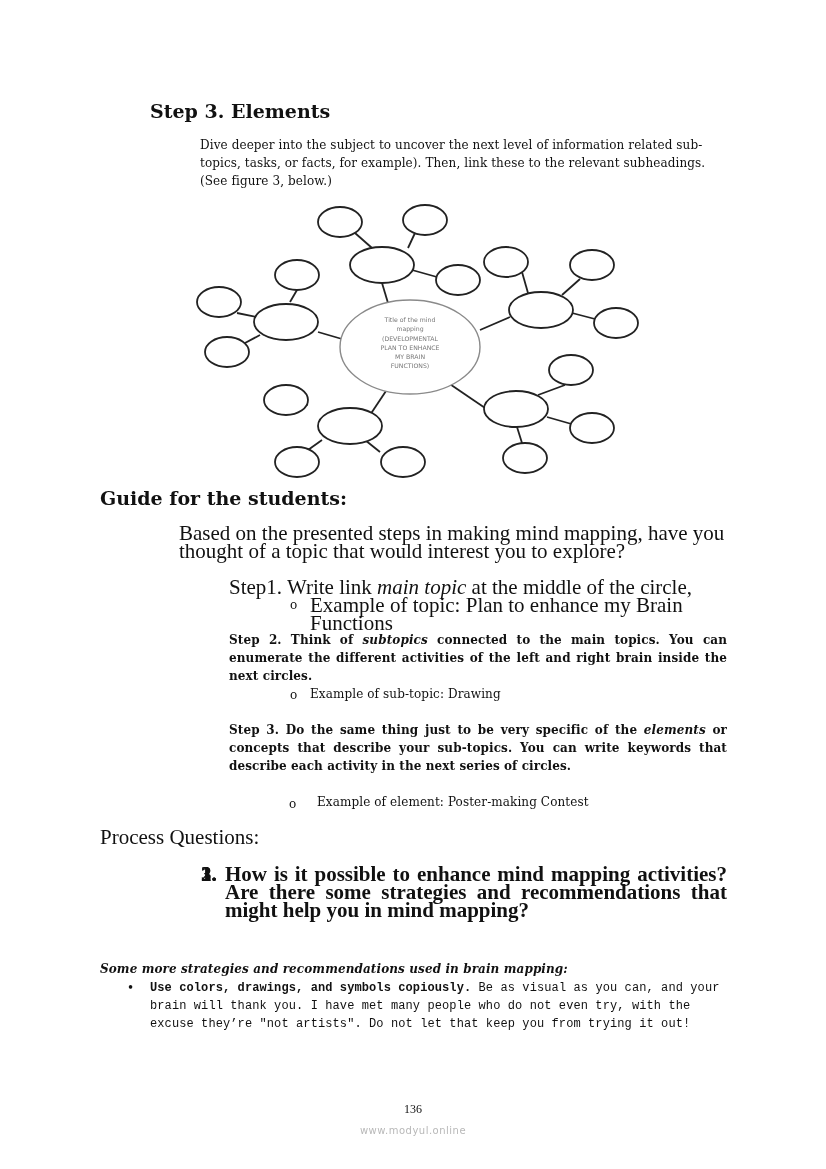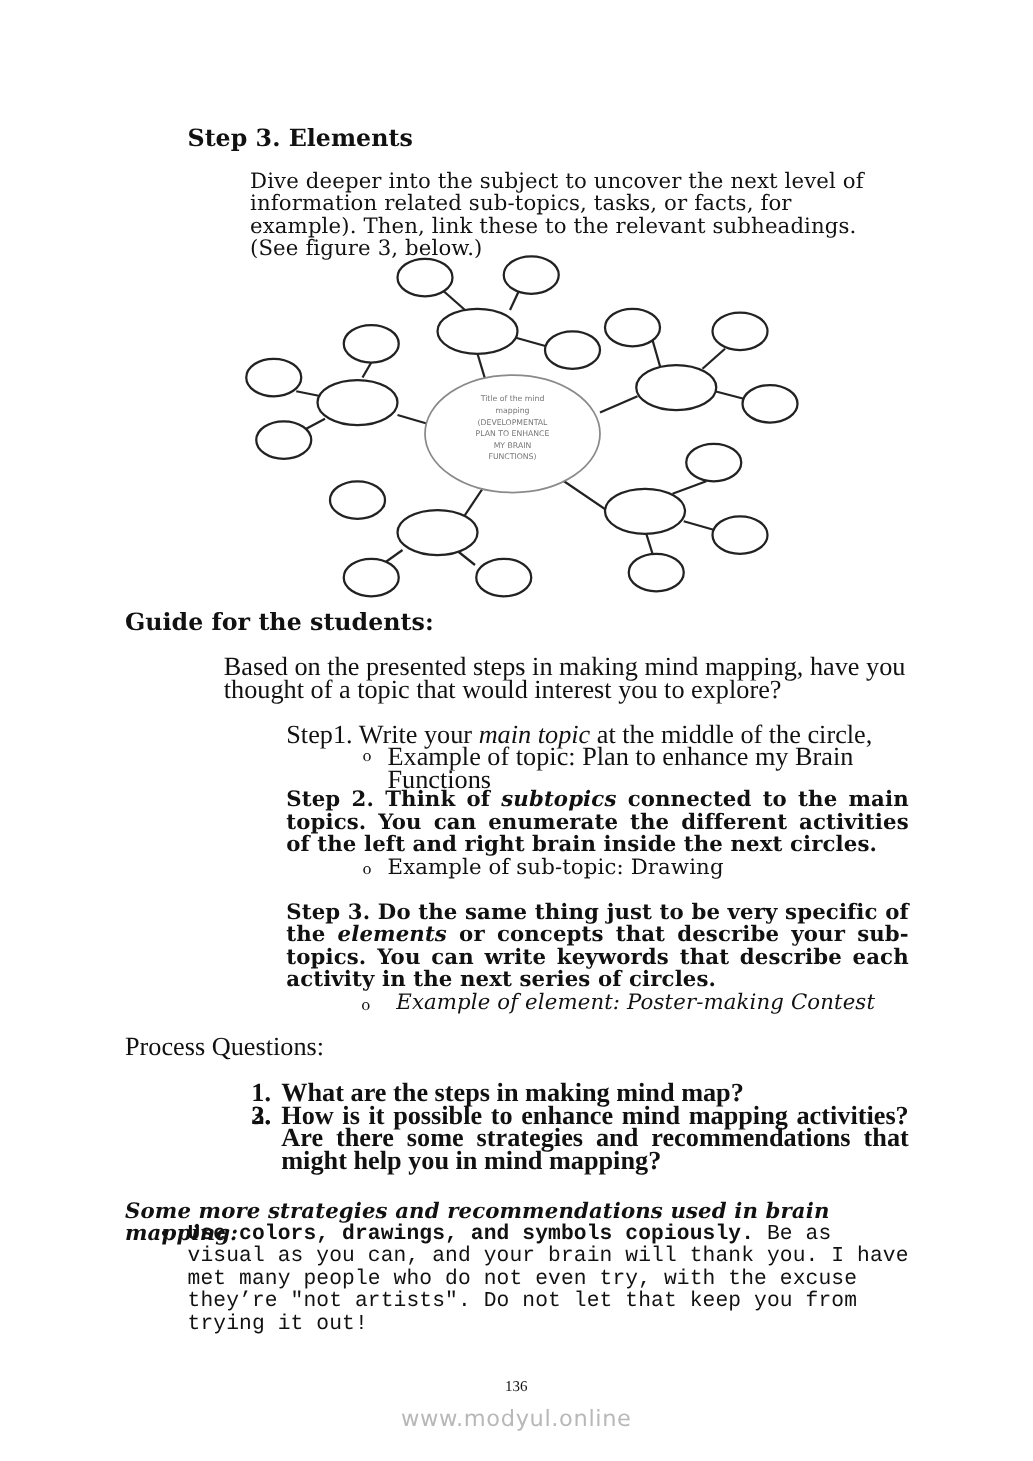--- a/index.html
+++ b/index.html
@@ -1,30 +1,30 @@
 <!DOCTYPE html>
 <html><head>
 <meta charset="utf-8">
 <style>
   html, body { margin:0; padding:0; background:#ffffff; }
   body { width:826px; height:1169px; position:relative; overflow:hidden;
          font-family:"DejaVu Serif","Liberation Serif",serif; color:#111; }
   .abs { position:absolute; }
-  .txt { font-size:17px; line-height:18px; letter-spacing:0.1px; }
+  .txt { font-size:12px; line-height:18px; letter-spacing:0.1px; }
   .heading { font-size:19px; font-weight:bold; }
   .tight { font-family:"Liberation Serif","DejaVu Serif",serif; font-size:21px; line-height:18px; }
   .justify { text-align:justify;font-weight:bold; }
   .bullet-o { position:absolute; font-size:12px; }
   ol.pq { margin:0; padding:0; list-style:none; }
   ol.pq li { position:relative; padding-left:24px; }
   ol.pq li .num { position:absolute; left:0; }
   .strat-title { font-weight:bold; font-style:italic; }
   .diagram svg { display:block; }
   .footer-num { font-family:"Liberation Serif",serif; font-size:12px; }
-  .watermark { font-family:"DejaVu Sans","Liberation Sans",sans-serif; font-size:18px; color:#b8b8b8; letter-spacing:0.5px; }
+  .watermark { font-family:"DejaVu Sans","Liberation Sans",sans-serif; font-size:10px; color:#b8b8b8; letter-spacing:0.5px; }
 </style>
 </head>
 <body>
 
 <div class="abs heading" style="left:150px; top:100px;">Step 3.  Elements</div>
 
 <div class="abs txt" style="left:200px; top:136px; width:520px;">Dive deeper into the subject to uncover the next level of information related sub-topics, tasks, or facts, for example). Then, link these to the relevant subheadings. (See figure 3, below.)</div>
 
 <div class="abs diagram" style="left:190px; top:195px; width:460px; height:290px;">
   <svg width="460" height="290" viewBox="0 0 460 290">
@@ -89,43 +89,42 @@
     <div>MY BRAIN</div>
     <div>FUNCTIONS)</div>
   </div>
 </div>
 
 <div class="abs heading" style="left:100px; top:487px;">Guide for the students:</div>
 
 <div class="abs tight" style="left:179px; top:524px; width:552px;">Based on the presented steps in making mind mapping, have you thought of a topic that would interest you to explore?</div>
 
 <div class="abs tight" style="left:229px; top:578px; width:500px;">
-  <span>Step1. Write your </span><i>main topic</i><span> at the middle of the circle,</span>
+  <span>Step1. Write link </span><i>main topic</i><span> at the middle of the circle,</span>
 </div>
 <span class="bullet-o" style="left:290px; top:598px;">o</span>
 <div class="abs tight" style="left:310px; top:596px; width:420px;">Example of topic: Plan to enhance my Brain Functions</div>
 
 <div class="abs txt justify" style="left:229px; top:631px; width:498px;">
   <span>Step 2. Think of </span><i>subtopics</i><span> connected to the main topics. You can enumerate the different activities of the left and right brain inside the next circles.</span>
 </div>
 <span class="bullet-o" style="left:290px; top:688px;">o</span>
 <div class="abs txt" style="left:310px; top:685px; width:420px;">Example of sub-topic: Drawing</div>
 
 <div class="abs txt justify" style="left:229px; top:721px; width:498px;">
   <span>Step 3.  Do the same thing just to be very specific of the </span><i>elements</i><span> or concepts that describe your sub-topics. You can write keywords that describe each activity in the next series of circles.</span>
 </div>
 <span class="bullet-o" style="left:289px; top:797px;">o</span>
-<div class="abs txt" style="left:317px; top:793px; width:420px;font-style:italic;">Example of element: Poster-making Contest</div>
+<div class="abs txt" style="left:317px; top:793px; width:420px;">Example of element: Poster-making Contest</div>
 
 <div class="abs tight" style="left:100px; top:828px;">Process Questions:</div>
 
 <ol class="pq abs tight justify" style="left:201px; top:865px; width:526px;">
   <li>
     <span class="num">1.</span>
-    <span>What are the steps in making mind map?</span>
   </li>
   <li>
     <span class="num">2.</span>
   </li>
   <li style="text-align:justify;">
     <span class="num">3.</span>
     <span>How is it possible to enhance mind mapping activities? Are there some strategies and recommendations that might help you in mind mapping?</span>
   </li>
 </ol>
 

